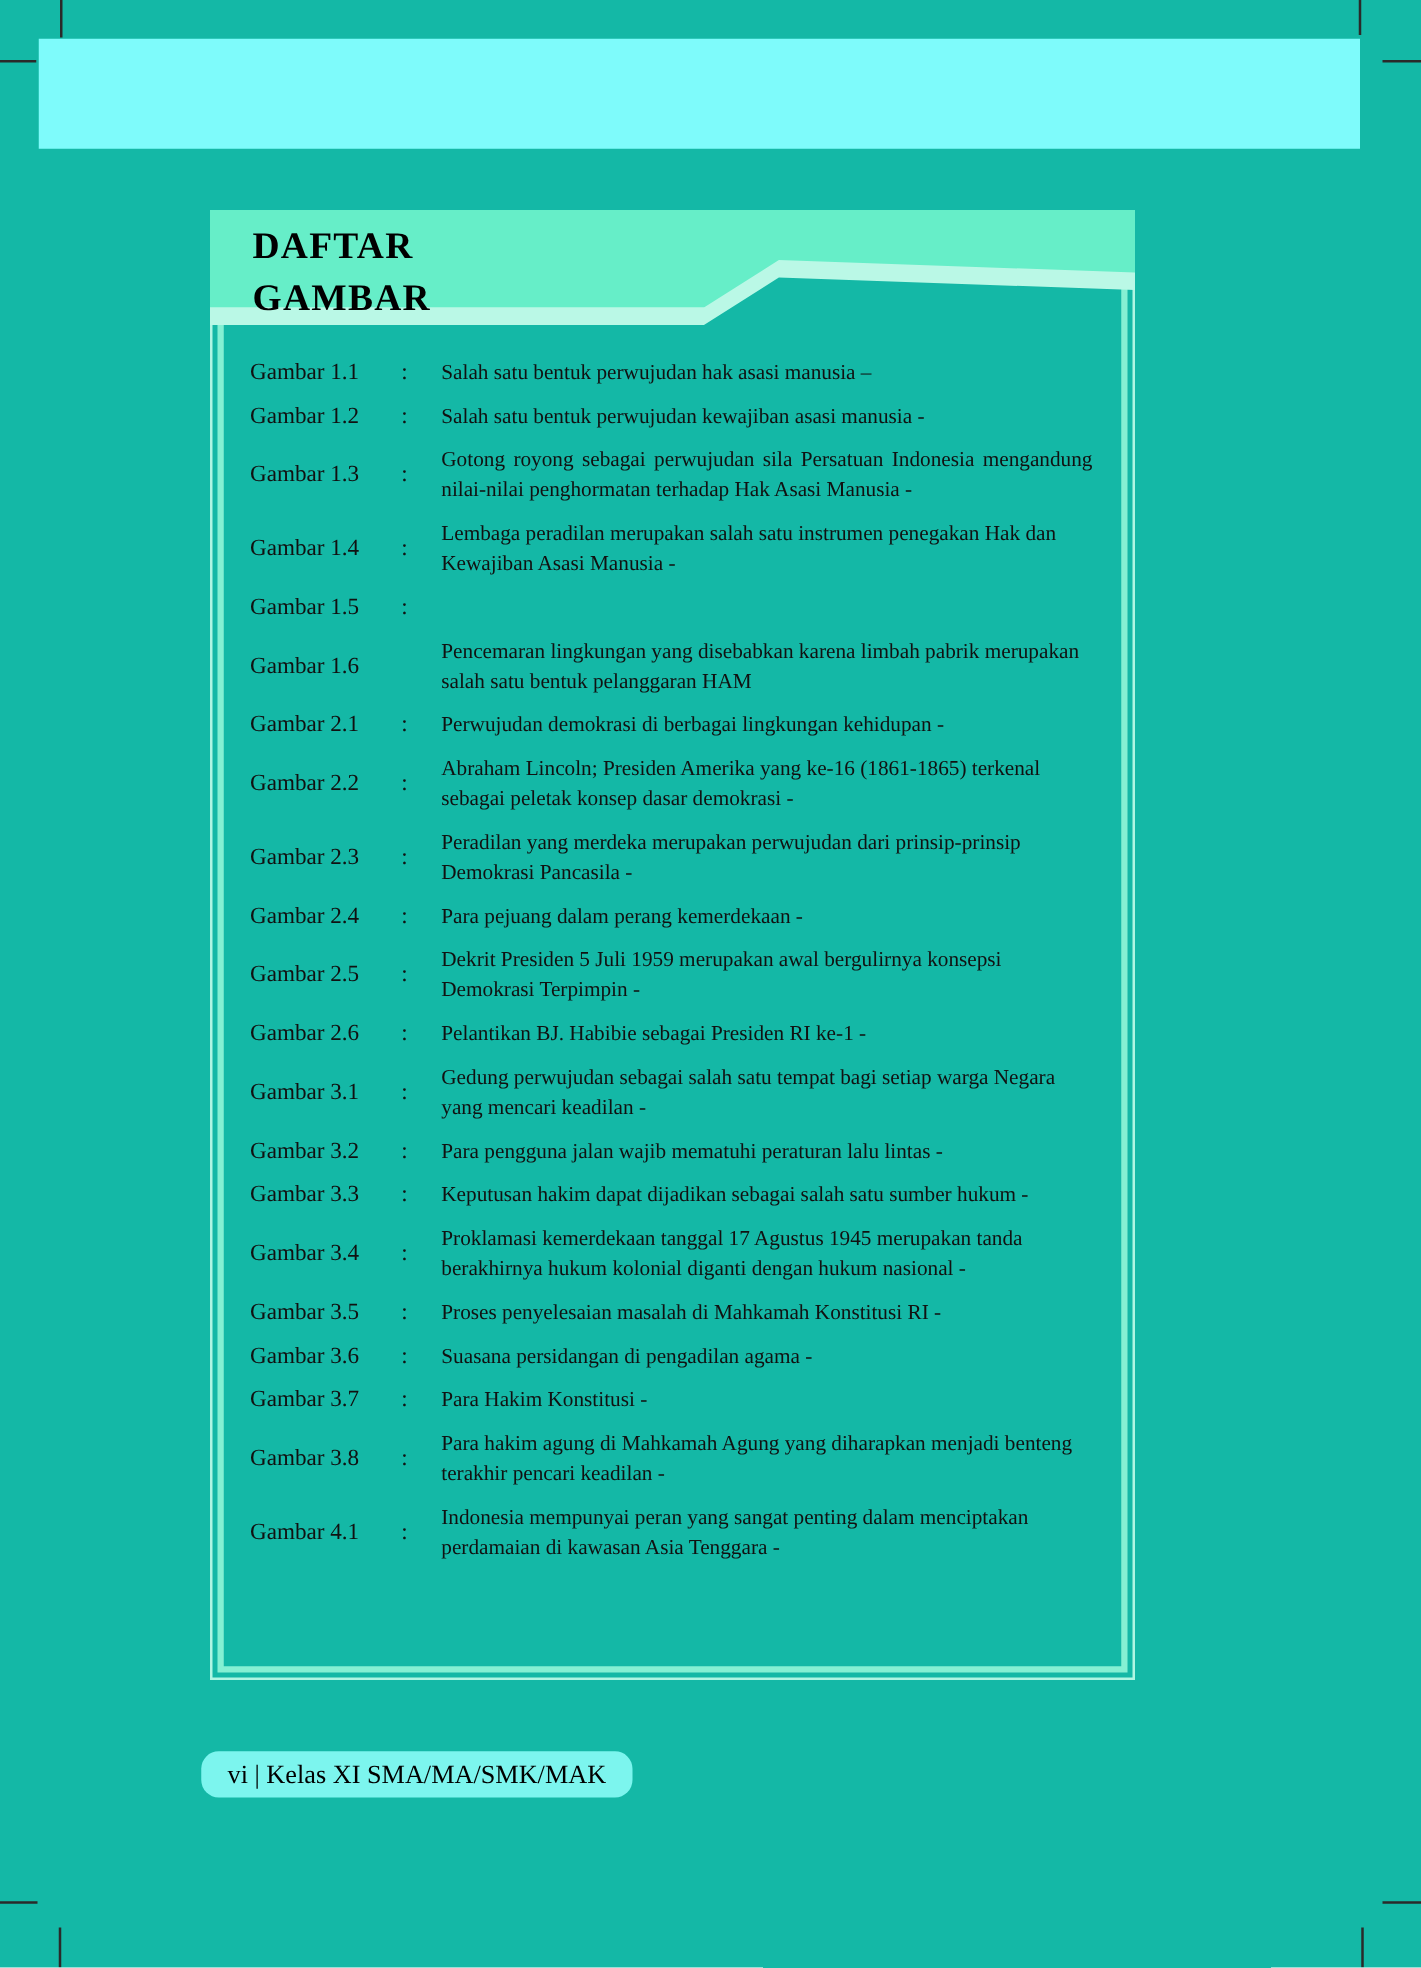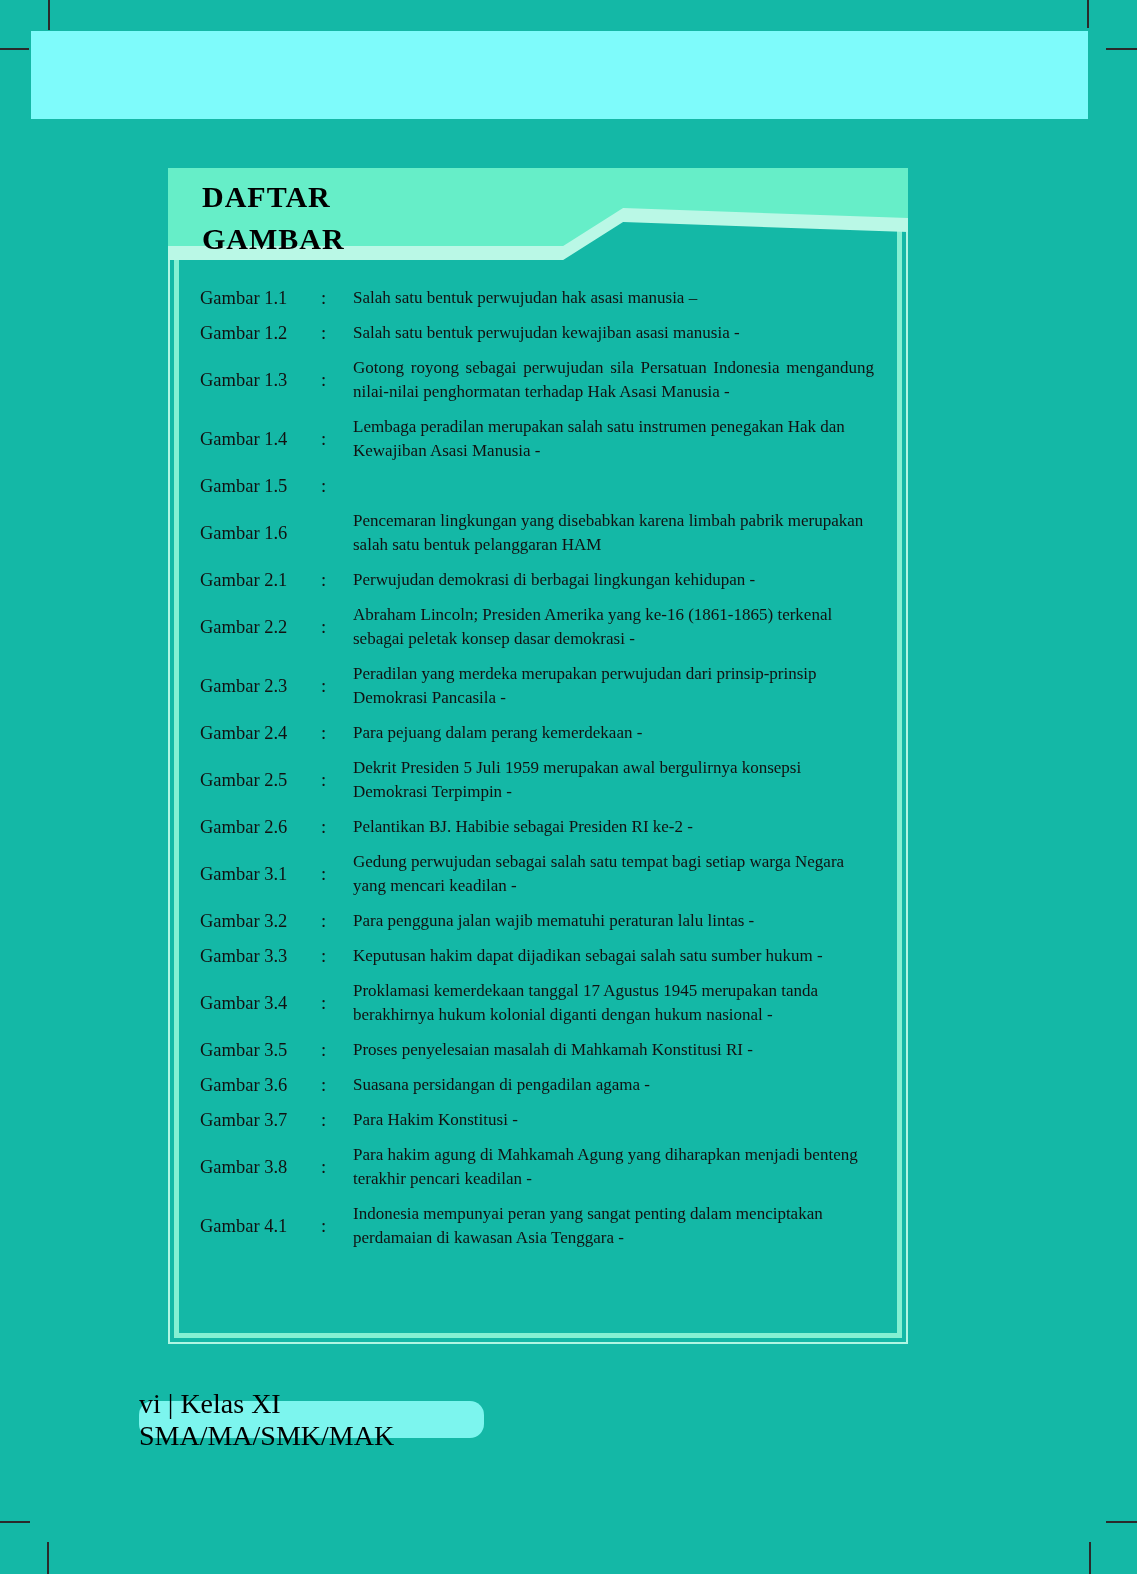--- a/index.html
+++ b/index.html
@@ -47,24 +47,24 @@
   
   .entries { position:absolute; left:32px; right:34px; top:118px; z-index:3; }
   .row { display:flex; align-items:center; margin-bottom:11px; }
   .lbl { flex:none; width:115px; font-size:18.5px; line-height:24px; }
   .sep { flex:none; width:32px; font-size:18.5px; line-height:24px; text-align:left; padding-left:6px; }
   .desc { flex:1; font-size:17px; line-height:24px; }
   .desc.just { text-align:justify; }
 
   
   .footer-badge {
-    position:absolute; left:139px; top:1401px; width:345px; height:37px;
+    position:absolute; left:161px; top:1401px; width:345px; height:37px;
     background:var(--badge_cyan,#7cf5ee); border-radius:14px;
     display:flex; align-items:center; justify-content:center;
-    font-size:28px; color:#000; z-index:2;
+    font-size:21px; color:#000; z-index:2;
   }
 </style>
 </head>
 <body>
 
 <div class="page">
 
   <div class="crop v tl-v"></div>
   <div class="crop h tl-h"></div>
   <div class="crop v tr-v"></div>
@@ -140,21 +140,21 @@
           <span class="desc">Para pejuang dalam perang kemerdekaan -</span>
         </div>
         <div class="row">
           <span class="lbl">Gambar 2.5</span>
           <span class="sep">:</span>
           <span class="desc">Dekrit Presiden 5 Juli 1959 merupakan awal bergulirnya konsepsi Demokrasi Terpimpin -</span>
         </div>
         <div class="row">
           <span class="lbl">Gambar 2.6</span>
           <span class="sep">:</span>
-          <span class="desc">Pelantikan BJ. Habibie sebagai Presiden RI ke-2 -</span>
+          <span class="desc">Pelantikan BJ. Habibie sebagai Presiden RI ke-1 -</span>
         </div>
         <div class="row">
           <span class="lbl">Gambar 3.1</span>
           <span class="sep">:</span>
           <span class="desc">Gedung perwujudan sebagai salah satu tempat bagi setiap warga Negara yang mencari keadilan -</span>
         </div>
         <div class="row">
           <span class="lbl">Gambar 3.2</span>
           <span class="sep">:</span>
           <span class="desc">Para pengguna jalan wajib mematuhi peraturan lalu lintas -</span>

